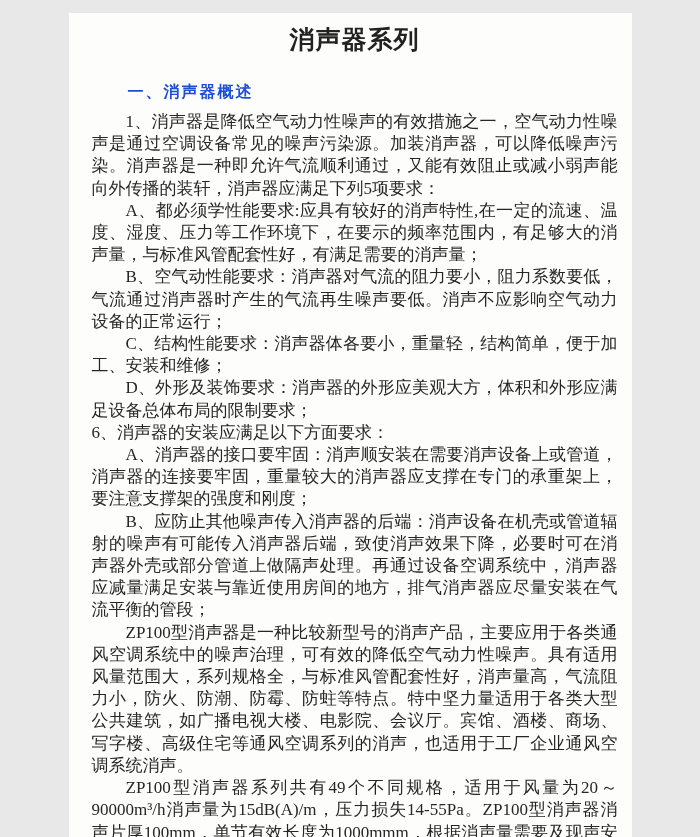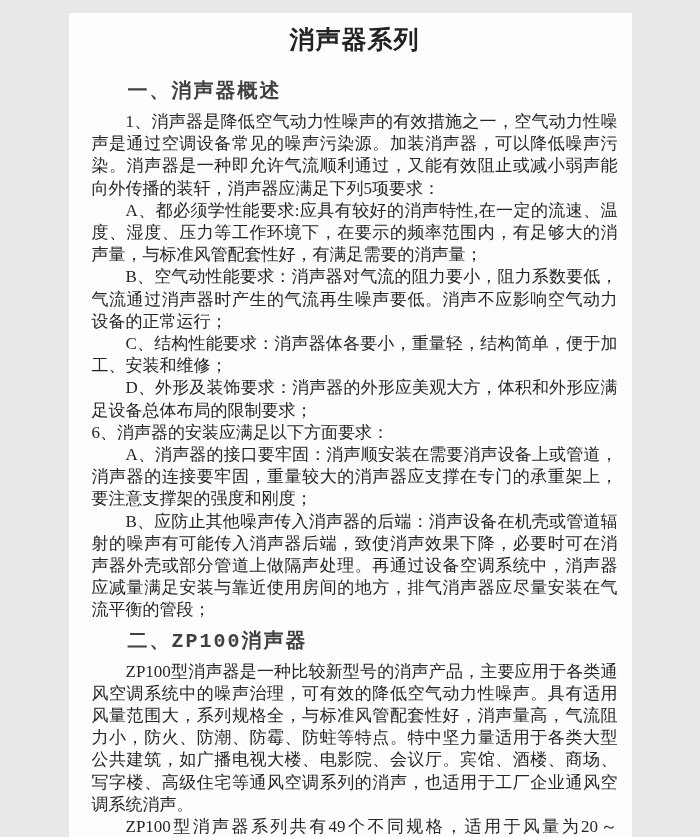--- a/index.html
+++ b/index.html
@@ -24,26 +24,26 @@
     text-align: center;
     font-family: "Liberation Sans", "DejaVu Sans", sans-serif;
     font-size: 25px;
     font-weight: bold;
     line-height: 32px;
     letter-spacing: 1px;
     color: #222;
   }
   .sec-heading {
     margin: 22px 0 4px 36px;
-    font-family: Liberation Mono, monospace;
-    font-size: 20px;
+    font-family: Liberation Serif, serif;
+    font-size: 16px;
     font-weight: bold;
     line-height: 30px;
     letter-spacing: 2px;
-    color: #404040;
+    color: #1d4ed8;
   }
   .sec-heading.second {
     margin-top: 5px;
   }
   .para {
     margin: 0;
     font-size: 17px;
     line-height: 22.2px;
     text-align: justify;
     text-justify: inter-ideograph;
@@ -64,18 +64,17 @@
 
   <p class="para indent">1、消声器是降低空气动力性噪声的有效措施之一，空气动力性噪声是通过空调设备常见的噪声污染源。加装消声器，可以降低噪声污染。消声器是一种即允许气流顺利通过，又能有效阻止或减小弱声能向外传播的装轩，消声器应满足下列5项要求：</p>
   <p class="para indent">A、都必须学性能要求:应具有较好的消声特性,在一定的流速、温度、湿度、压力等工作环境下，在要示的频率范围内，有足够大的消声量，与标准风管配套性好，有满足需要的消声量；</p>
   <p class="para indent">B、空气动性能要求：消声器对气流的阻力要小，阻力系数要低，气流通过消声器时产生的气流再生噪声要低。消声不应影响空气动力设备的正常运行；</p>
   <p class="para indent">C、结构性能要求：消声器体各要小，重量轻，结构简单，便于加工、安装和维修；</p>
   <p class="para indent">D、外形及装饰要求：消声器的外形应美观大方，体积和外形应满足设备总体布局的限制要求；</p>
   <p class="para">6、消声器的安装应满足以下方面要求：</p>
   <p class="para indent">A、消声器的接口要牢固：消声顺安装在需要消声设备上或管道，消声器的连接要牢固，重量较大的消声器应支撑在专门的承重架上，要注意支撑架的强度和刚度；</p>
   <p class="para indent">B、应防止其他噪声传入消声器的后端：消声设备在机壳或管道辐射的噪声有可能传入消声器后端，致使消声效果下降，必要时可在消声器外壳或部分管道上做隔声处理。再通过设备空调系统中，消声器应减量满足安装与靠近使用房间的地方，排气消声器应尽量安装在气流平衡的管段；</p>
 
-  <h2 class="sec-heading second">二、ZP100消声器</h2>
 
   <p class="para indent">ZP100型消声器是一种比较新型号的消声产品，主要应用于各类通风空调系统中的噪声治理，可有效的降低空气动力性噪声。具有适用风量范围大，系列规格全，与标准风管配套性好，消声量高，气流阻力小，防火、防潮、防霉、防蛀等特点。特中坚力量适用于各类大型公共建筑，如广播电视大楼、电影院、会议厅。宾馆、酒楼、商场、写字楼、高级住宅等通风空调系列的消声，也适用于工厂企业通风空调系统消声。</p>
   <p class="para indent">ZP100型消声器系列共有49个不同规格，适用于风量为20～90000m³/h消声量为15dB(A)/m，压力损失14-55Pa。ZP100型消声器消声片厚100mm，单节有效长度为1000mmm，根据消声量需要及现声安装位置不同，可几节消声器串联组合时候用。</p>
 
 </div>
 
 </body></html>

